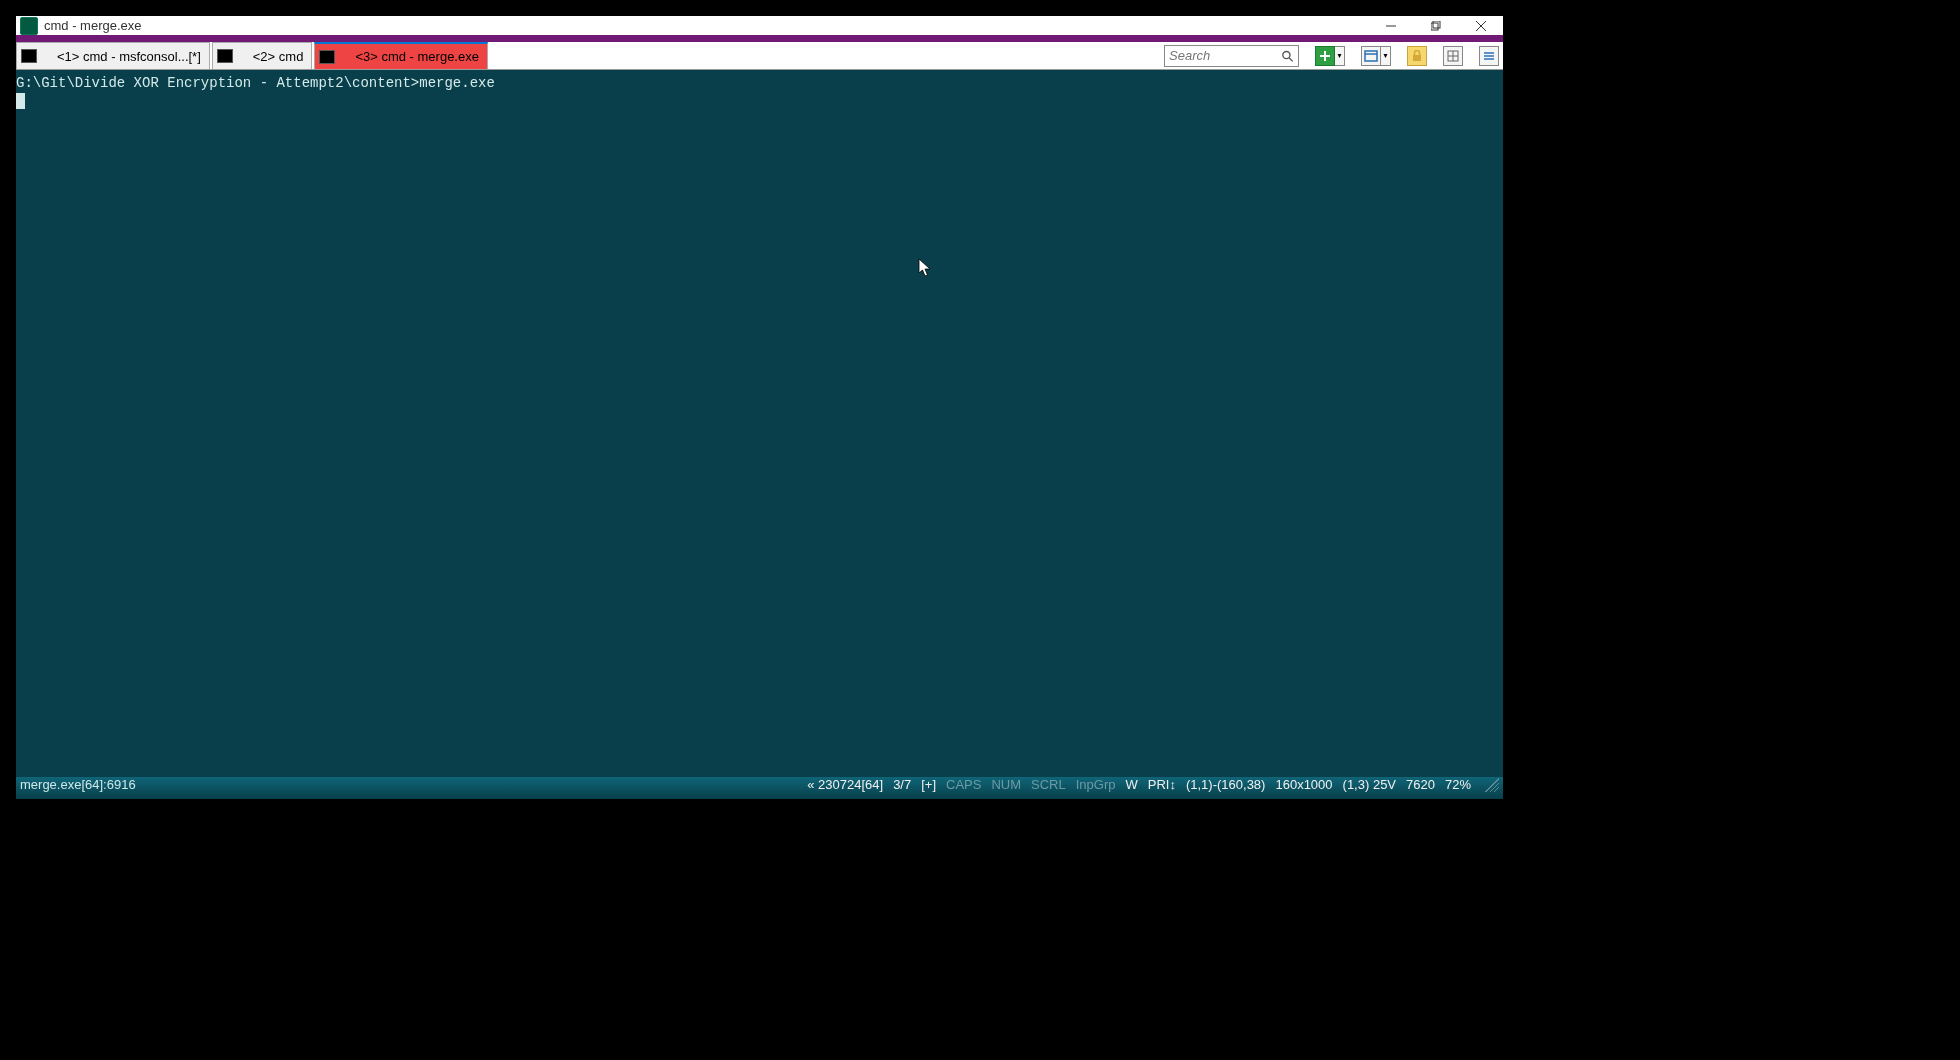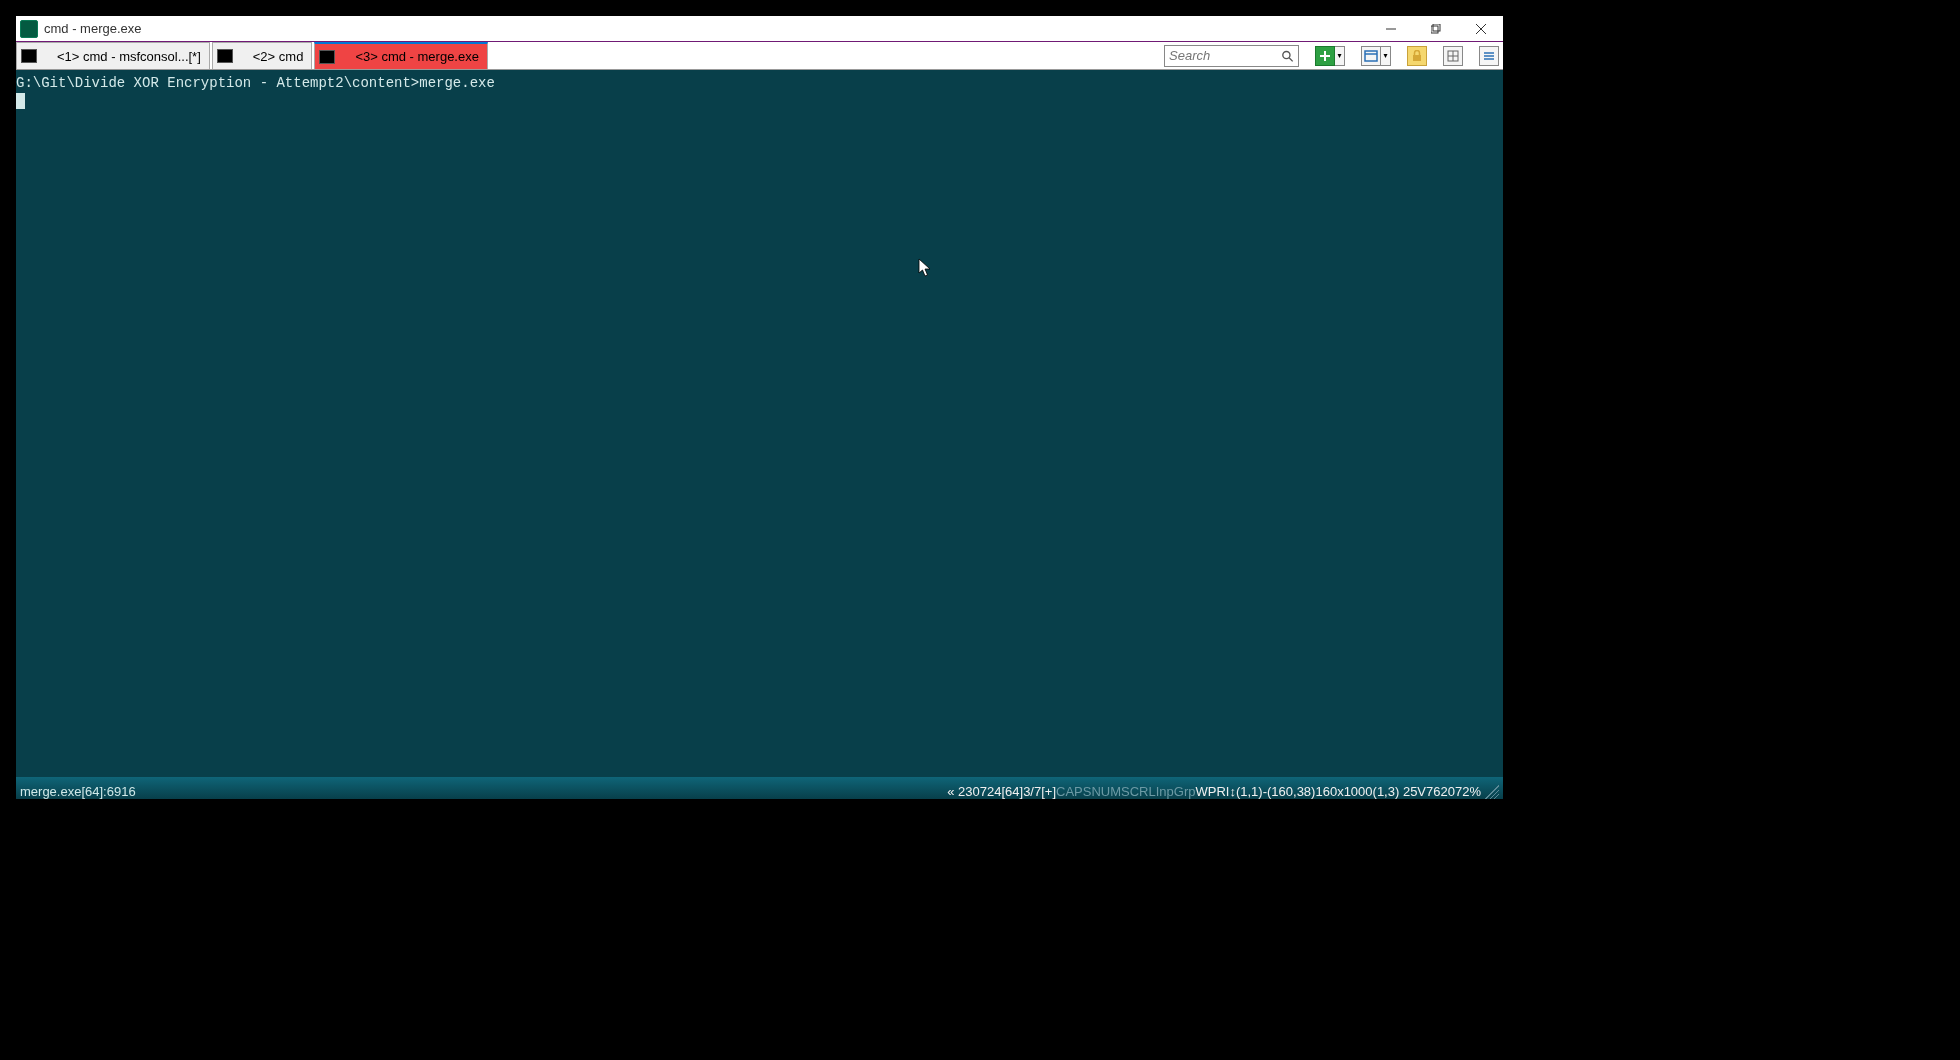--- a/index.html
+++ b/index.html
@@ -20,21 +20,21 @@
       background: #fff;
       display: flex;
       flex-direction: column;
     }
     
     .titlebar {
       height: 26px;
       background: #fff;
       display: flex;
       align-items: center;
-      border-bottom: 1px solid #701a75;
+      border-bottom: 7px solid #701a75;
     }
     .titlebar-icon {
       width: 18px;
       height: 18px;
       margin-left: 4px;
       background: #045a41;
       border: 1px solid #0a7a56;
       border-radius: 2px;
     }
     .titlebar-title {
@@ -159,29 +159,30 @@
       stroke: #000;
       pointer-events: none;
     }
     
     .statusbar {
       height: 22px;
       background: #0a5363;
       background: linear-gradient(to bottom, #0f6578, #083f4a);
       color: #cfe8e8;
       display: flex;
-      align-items: flex-end;
+      align-items: flex-start;
       font-size: 13px;
       padding: 0 4px;
       font-family: "Segoe UI", Tahoma, sans-serif;
     }
     .status-left { }
     .status-right {
       margin-left: auto;
       display: flex;
+      gap: 10px;
       align-items: center;
     }
     .status-seg { white-space: nowrap; }
     .status-indicator { color: #6c9aa5; }
     .status-active { color: #f0f0f0; }
     .resize-grip {
       width: 14px;
       height: 14px;
       margin-left: 4px;
       background:

